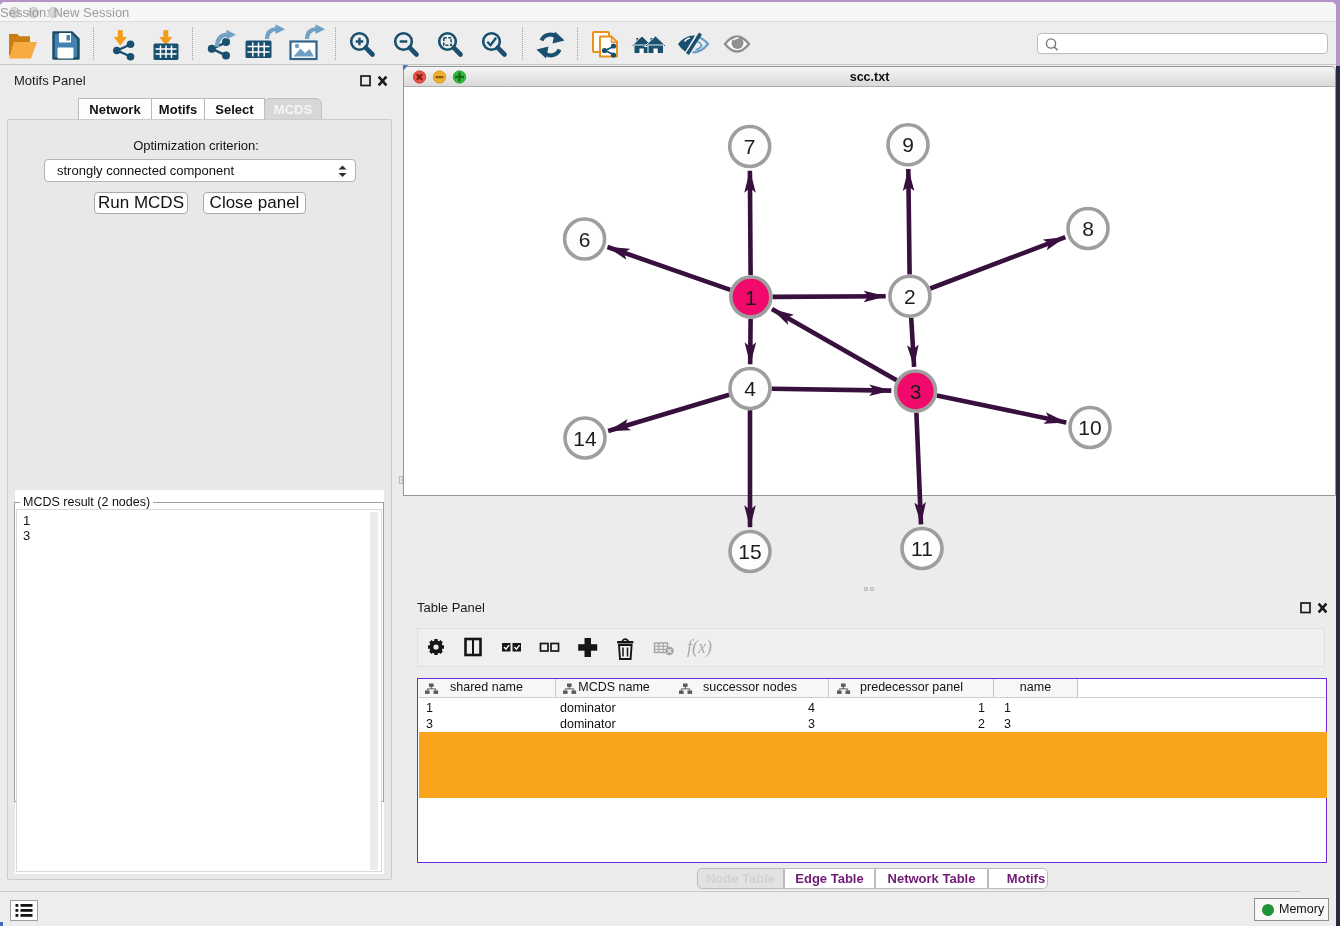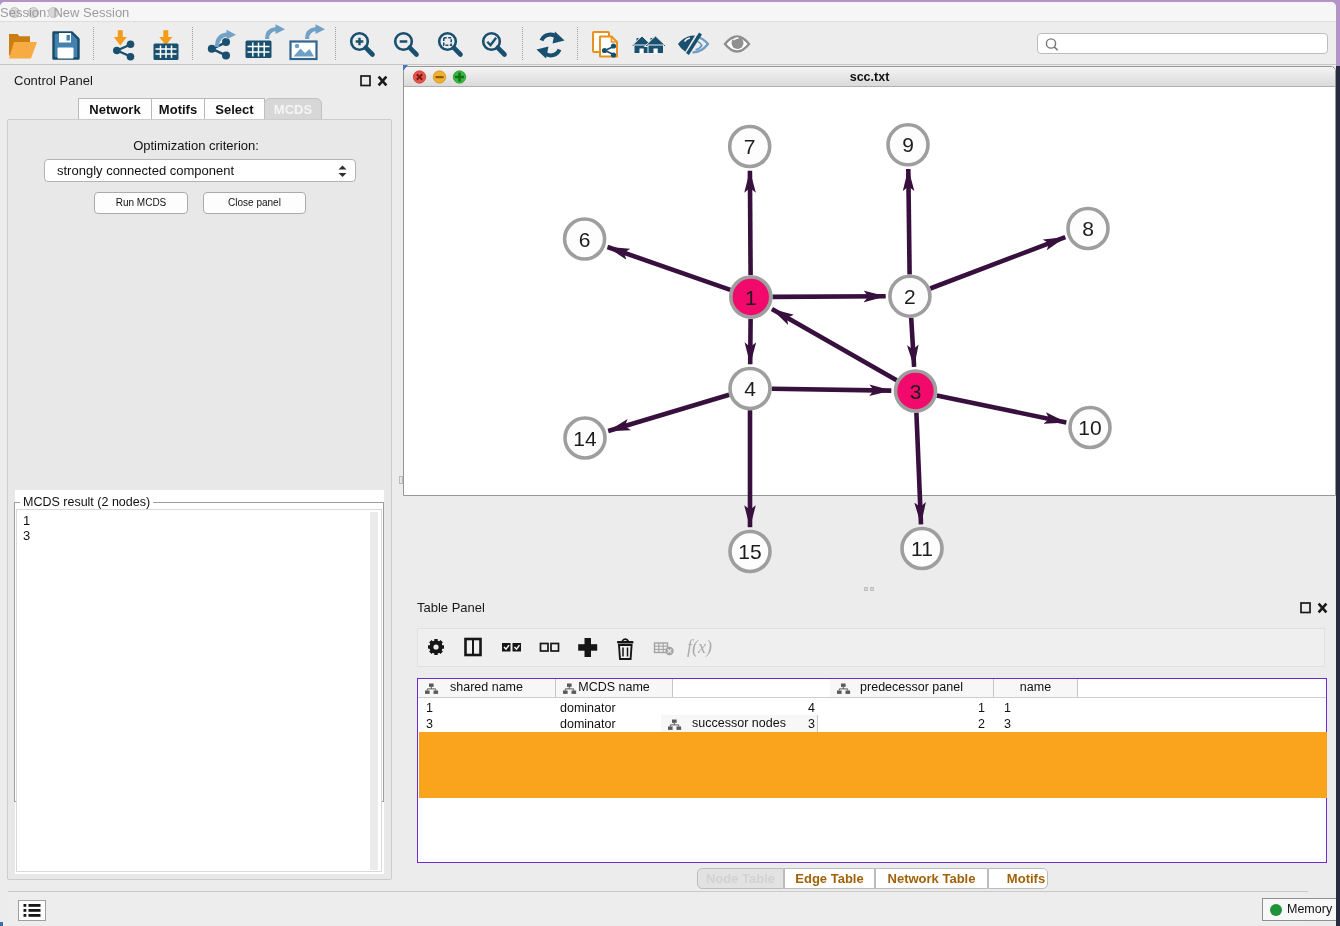--- a/index.html
+++ b/index.html
@@ -19,42 +19,42 @@
   #searchbox { position:absolute; left:1037px; top:11px; width:291px; height:21px; background:#ffffff; border:1px solid #bcbcbc; border-radius:4px; }
   
   #cp { left:0; top:64px; width:392px; height:827px; background:#ececec; }
   #cp-title { position:absolute; left:14px; top:7px; font-size:13px; color:#1a1a1a; }
   .tabs { position:absolute; top:32px; height:22px; }
   .tab { position:absolute; top:0; height:22px; background:#fefefe; border:1px solid #b9b9b9; font-size:13px; font-weight:700; color:#111; text-align:center; line-height:21px; }
   #tab-mcds { background:#d7d7d7; color:#f5f5f5; border-radius:6px 6px 0 0; border-color:#c0c0c0; font-weight:700; }
   #cp-panel { position:absolute; left:7px; top:53px; width:385px; height:761px; background:#e8e8e8; border:1px solid #cccccc; border-radius:2px; }
   #opt-label { position:absolute; left:0; width:392px; top:72px; text-align:center; font-size:13px; color:#111; }
   #opt-select { position:absolute; left:44px; top:93px; width:312px; height:23px; background:#ffffff; border:1px solid #b3b3b3; border-radius:4px; font-size:13px; color:#111; line-height:21px; padding-left:12px; }
-  .btn { position:absolute; top:126px; height:22px; background:#fdfdfd; border:1px solid #ababab; border-radius:4px; font-size:10px; color:#111; text-align:center; line-height:20px; }
+  .btn { position:absolute; top:126px; height:22px; background:#fdfdfd; border:1px solid #ababab; border-radius:4px; font-size:17px; color:#111; text-align:center; line-height:20px; }
   #mcds-box { position:absolute; left:14px; top:436px; width:370px; height:300px; border:1px solid #9f9f9f; }
   #mcds-white { position:absolute; left:1px; top:6px; width:366px; height:363px; background:#ffffff; border:1px solid #d9d9d9; }
   #mcds-legend { position:absolute; left:5px; top:-8px; background:#ffffff; padding:0 3px; font-size:12.5px; color:#111; }
   #mcds-scroll { position:absolute; right:3px; top:2px; width:8px; height:358px; background:#ebebeb; }
   
   #netwin { left:403px; top:64px; width:933px; height:430px; background:#ffffff; border:1px solid #979797; border-radius:5px 5px 0 0; }
   #net-titlebar { position:absolute; left:0; top:0; width:931px; height:20px; background:linear-gradient(#f4f4f4,#dadada); border-bottom:1px solid #b0b0b0; border-radius:5px 5px 0 0; }
   #net-title { position:absolute; width:100%; top:3px; text-align:center; font-size:12.5px; font-weight:700; color:#111; }
   
   #tp { left:403px; top:592px; width:933px; height:297px; background:#ececec; }
   #tp-title { position:absolute; left:14px; top:6px; font-size:13px; color:#1a1a1a; }
   #tbl { position:absolute; left:14px; top:84px; width:910px; height:185px; background:#ffffff; border:1px solid #6d28d9; }
   .th { position:absolute; top:0; height:18px; border-right:1px solid #c6c6c6; font-size:12.5px; color:#111; background:#f7f7f7; }
   .th span { position:absolute; width:100%; text-align:center; top:1px; }
   .hico { position:absolute; left:6px; top:3px; width:15px; height:13px; }
   #thead-line { position:absolute; left:0; top:18px; width:908px; height:0; border-top:1px solid #cfcfcf; }
   .td { position:absolute; font-size:12.5px; color:#111; }
   #orange-band { position:absolute; left:1px; top:53px; width:908px; height:66px; background:#f9a41c; }
-  .btab { position:absolute; top:274px; height:21px; border:1px solid #bcbcbc; background:#fff; font-size:13px; font-weight:700; color:#a16207; text-align:center; line-height:19px; }
-  
-  #statusbar { left:8px; top:889px; width:1300px; height:33px; background:#ededed; border-top:1px solid #c9c9c9; }
+  .btab { position:absolute; top:274px; height:21px; border:1px solid #bcbcbc; background:#fff; font-size:13px; font-weight:700; color:#701a75; text-align:center; line-height:19px; }
+  
+  #statusbar { left:0; top:889px; width:1300px; height:33px; background:#ededed; border-top:1px solid #c9c9c9; }
   #list-btn { position:absolute; left:10px; top:8px; width:28px; height:21px; background:#fdfdfd; border:1px solid #9e9e9e; }
   #mem-btn { position:absolute; left:1254px; top:6px; width:75px; height:23px; background:#f8f8f8; border:1px solid #8f8f8f; font-size:12.5px; color:#111; line-height:21px; padding-left:24px; }
   #mem-dot { position:absolute; left:7px; top:5px; width:12px; height:12px; border-radius:50%; background:#1f9339; }
 </style>
 </head>
 <body>
 <div id="desktop-top" class="abs"></div>
 <div id="desktop-right-top" class="abs"></div>
 <div id="appwin" class="abs">
   <div id="titlebar" class="abs">
@@ -192,21 +192,21 @@
     <div class="sep" style="left:522px"></div>
     <div class="sep" style="left:577px"></div>
     <div id="searchbox">
       <svg width="22" height="19" viewBox="0 0 22 19" style="position:absolute;left:3px;top:1px">
         <circle cx="10" cy="8.5" r="4.6" fill="none" stroke="#757575" stroke-width="1.4"></circle>
         <path d="M13.4,12 L16.6,15.2" stroke="#757575" stroke-width="1.6"></path>
       </svg>
     </div>
   </div>
   <div id="cp" class="abs">
-    <div id="cp-title">Control Panel</div>
+    <div id="cp-title">Motifs Panel</div>
     <svg style="position:absolute;left:360px;top:9px" width="28" height="12" viewBox="0 0 28 12">
       <rect x="1" y="1" width="9" height="9.5" fill="none" stroke="#1a1a1a" stroke-width="1.7"></rect>
       <path d="M18.6,1.6 L26.4,10.4 M26.4,1.6 L18.6,10.4" stroke="#1a1a1a" stroke-width="2.6"></path>
     </svg>
     <div class="tabs">
       <div class="tab" style="left:78px; width:74px;">Network</div>
       <div class="tab" style="left:151px; width:54px;">Motifs</div>
       <div class="tab" style="left:204px; width:61px;">Select</div>
       <div class="tab" id="tab-mcds" style="left:264px; width:58px;">MCDS</div>
     </div>
@@ -348,21 +348,21 @@
             <use href="#horg"></use>
           </svg>
           <span>shared name</span>
         </div>
       <div class="th" style="left:138px; width:117px;">
           <svg class="hico">
             <use href="#horg"></use>
           </svg>
           <span>MCDS name</span>
         </div>
-      <div class="th" style="left:243px; width:157px;margin-top:36px;">
+      <div class="th" style="left:254px; width:157px;">
           <svg class="hico">
             <use href="#horg"></use>
           </svg>
           <span>successor nodes</span>
         </div>
       <div class="th" style="left:412px; width:164px;">
           <svg class="hico">
             <use href="#horg"></use>
           </svg>
           <span>predecessor panel</span>

